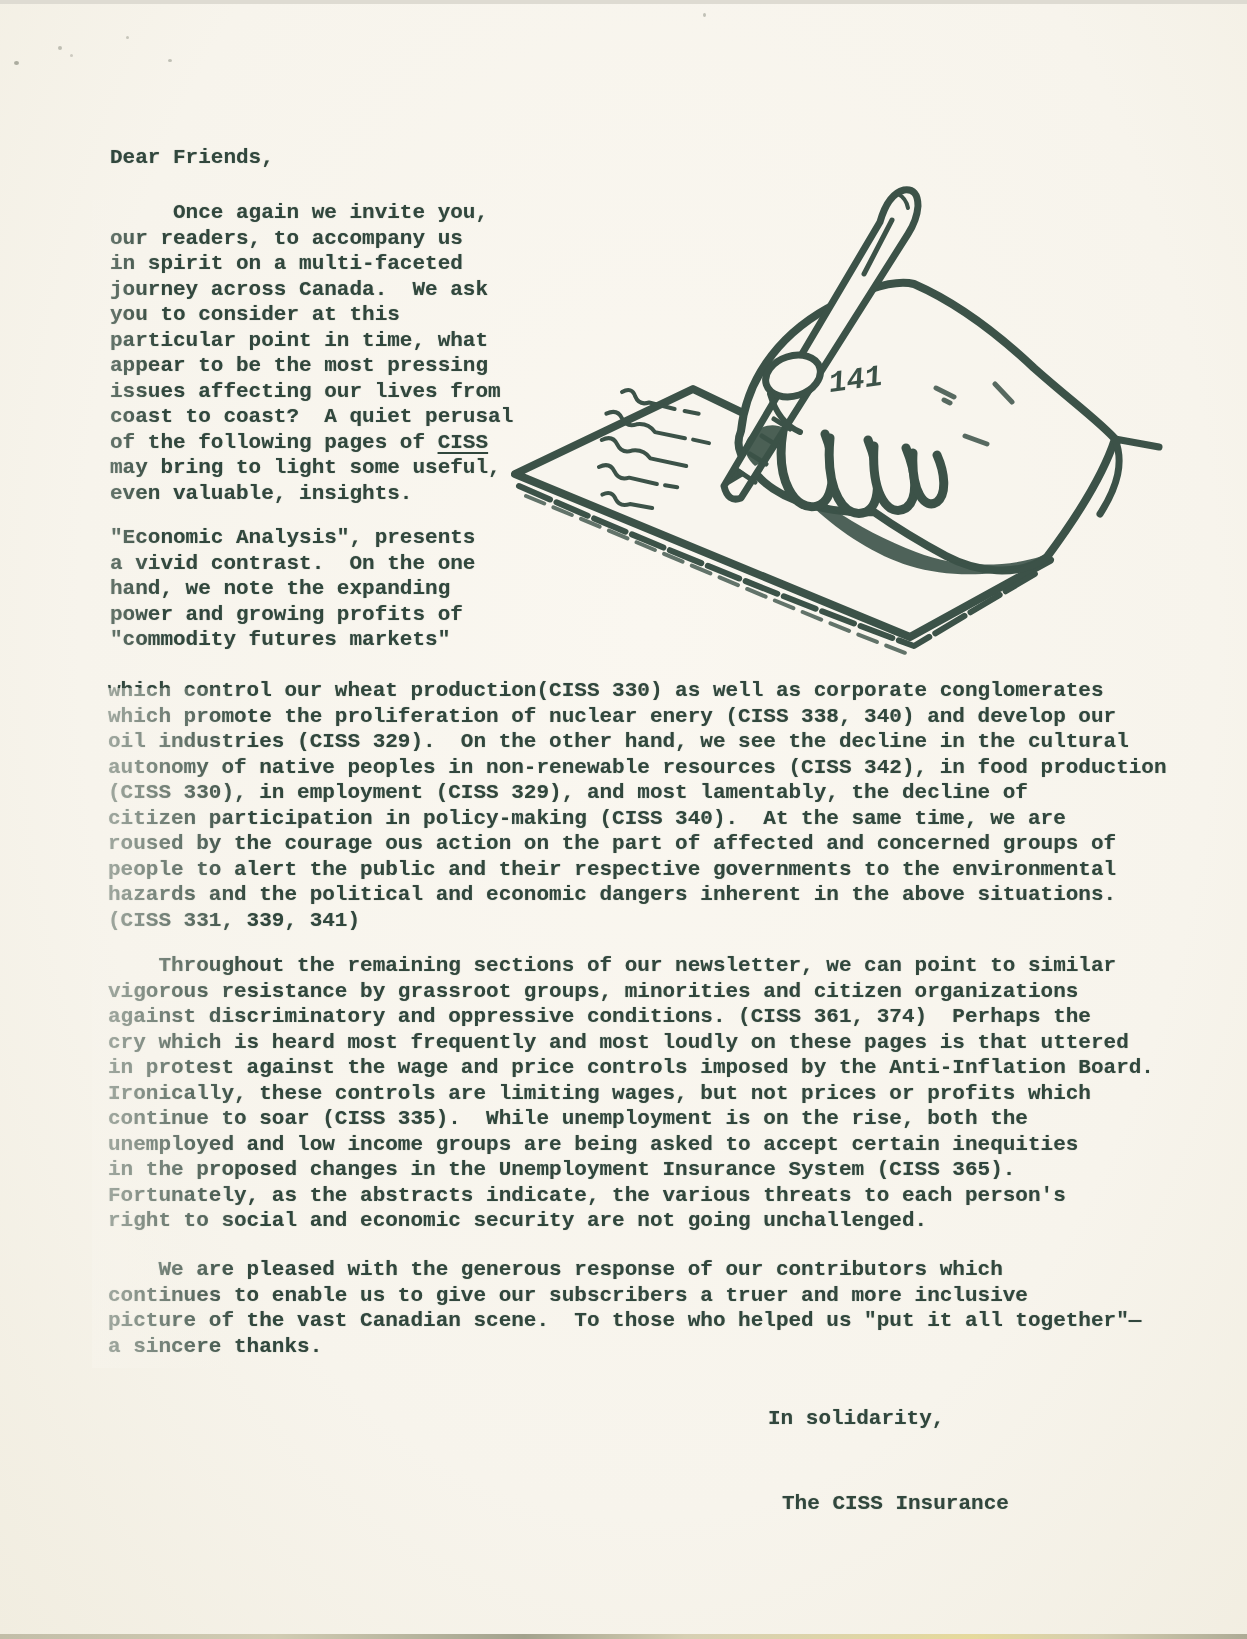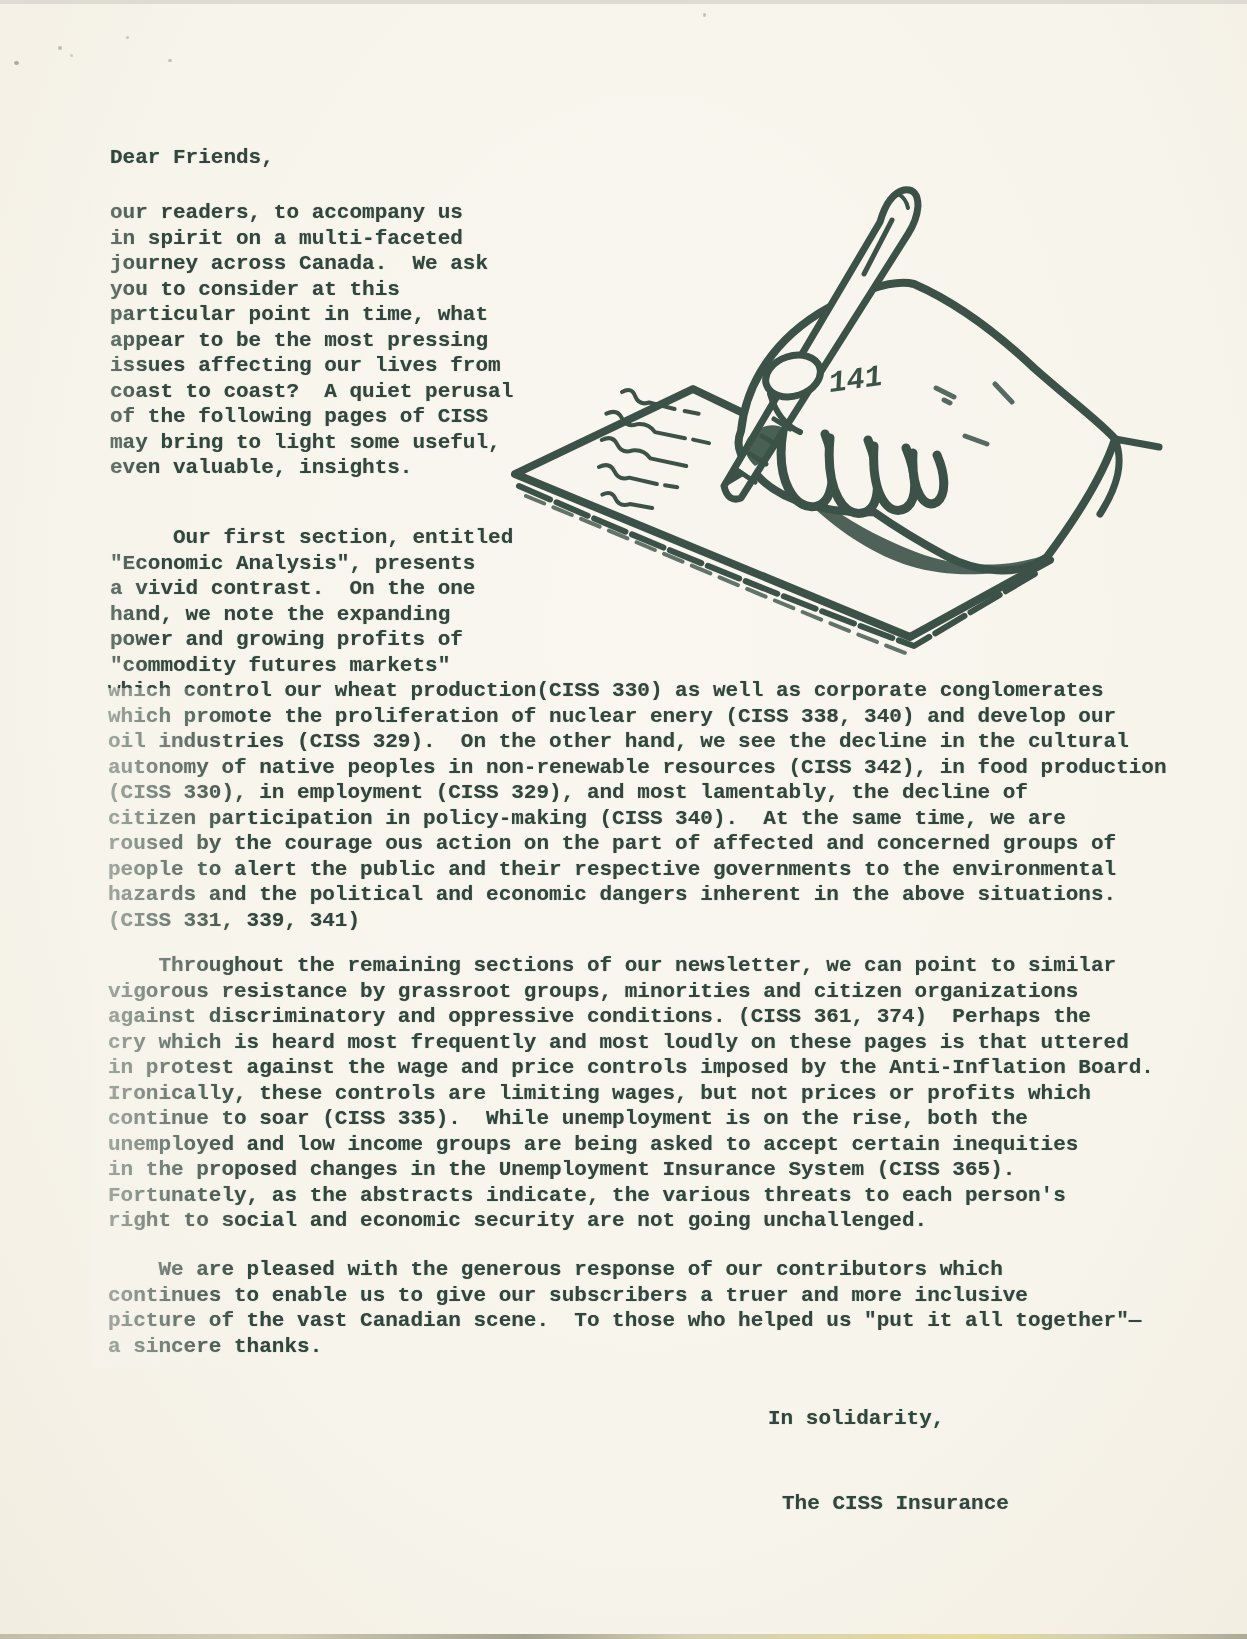--- a/index.html
+++ b/index.html
@@ -11,21 +11,21 @@
     color:#31473d;
   }
   .ln, .sal {
     white-space:pre;
     font-size:21px;
     line-height:25.5px;
     font-weight:700;
     text-shadow:0 0 1px rgba(49,71,61,0.5);
   }
   .block { position:absolute; }
-  .u { text-underline-offset:4px; text-decoration-thickness:2px; }
+  .u { text-decoration:underline; text-underline-offset:4px; text-decoration-thickness:2px; }
   .fade-overlay {
     position:absolute; left:92px; top:684px; width:160px; height:680px;
     background:linear-gradient(to right, rgba(247,244,236,0.62), rgba(247,244,236,0));
     pointer-events:none; z-index:3;
   }
   .fade-overlay2 {
     position:absolute; left:92px; top:196px; width:70px; height:480px;
     background:linear-gradient(to right, rgba(247,244,236,0.35), rgba(247,244,236,0));
     pointer-events:none; z-index:3;
   }
@@ -45,35 +45,35 @@
   <div class="speck" style="left:14px;top:57px;width:5px;height:4px;opacity:.55"></div>
   <div class="speck" style="left:58px;top:42px;width:4px;height:4px;opacity:.4"></div>
   <div class="speck" style="left:70px;top:50px;width:3px;height:3px;opacity:.3"></div>
   <div class="speck" style="left:126px;top:32px;width:3px;height:3px;opacity:.35"></div>
   <div class="speck" style="left:168px;top:55px;width:4px;height:3px;opacity:.4"></div>
   <div class="speck" style="left:703px;top:9px;width:3px;height:4px;opacity:.4"></div>
 
   <div class="block sal" style="left:110px;top:141px;">Dear Friends,</div>
 
   <div class="block" style="left:110px;top:196px;">
+    <div class="ln">     Once again we invite you,</div>
     <div class="ln">our readers, to accompany us</div>
     <div class="ln">in spirit on a multi-faceted</div>
     <div class="ln">journey across Canada.  We ask</div>
     <div class="ln">you to consider at this</div>
     <div class="ln">particular point in time, what</div>
     <div class="ln">appear to be the most pressing</div>
     <div class="ln">issues affecting our lives from</div>
     <div class="ln">coast to coast?  A quiet perusal</div>
     <div class="ln"><span>of the following pages of </span><span class="u">CISS</span></div>
     <div class="ln">may bring to light some useful,</div>
     <div class="ln">even valuable, insights.</div>
   </div>
 
   <div class="block" style="left:110px;top:521px;">
-    <div class="ln">     Our first section, entitled</div>
     <div class="ln">"Economic Analysis", presents</div>
     <div class="ln">a vivid contrast.  On the one</div>
     <div class="ln">hand, we note the expanding</div>
     <div class="ln">power and growing profits of</div>
     <div class="ln">"commodity futures markets"</div>
   </div>
 
   <div class="block" style="left:108px;top:674px;">
     <div class="ln">which control our wheat production(CISS 330) as well as corporate conglomerates</div>
     <div class="ln">which promote the proliferation of nuclear enery (CISS 338, 340) and develop our</div>

